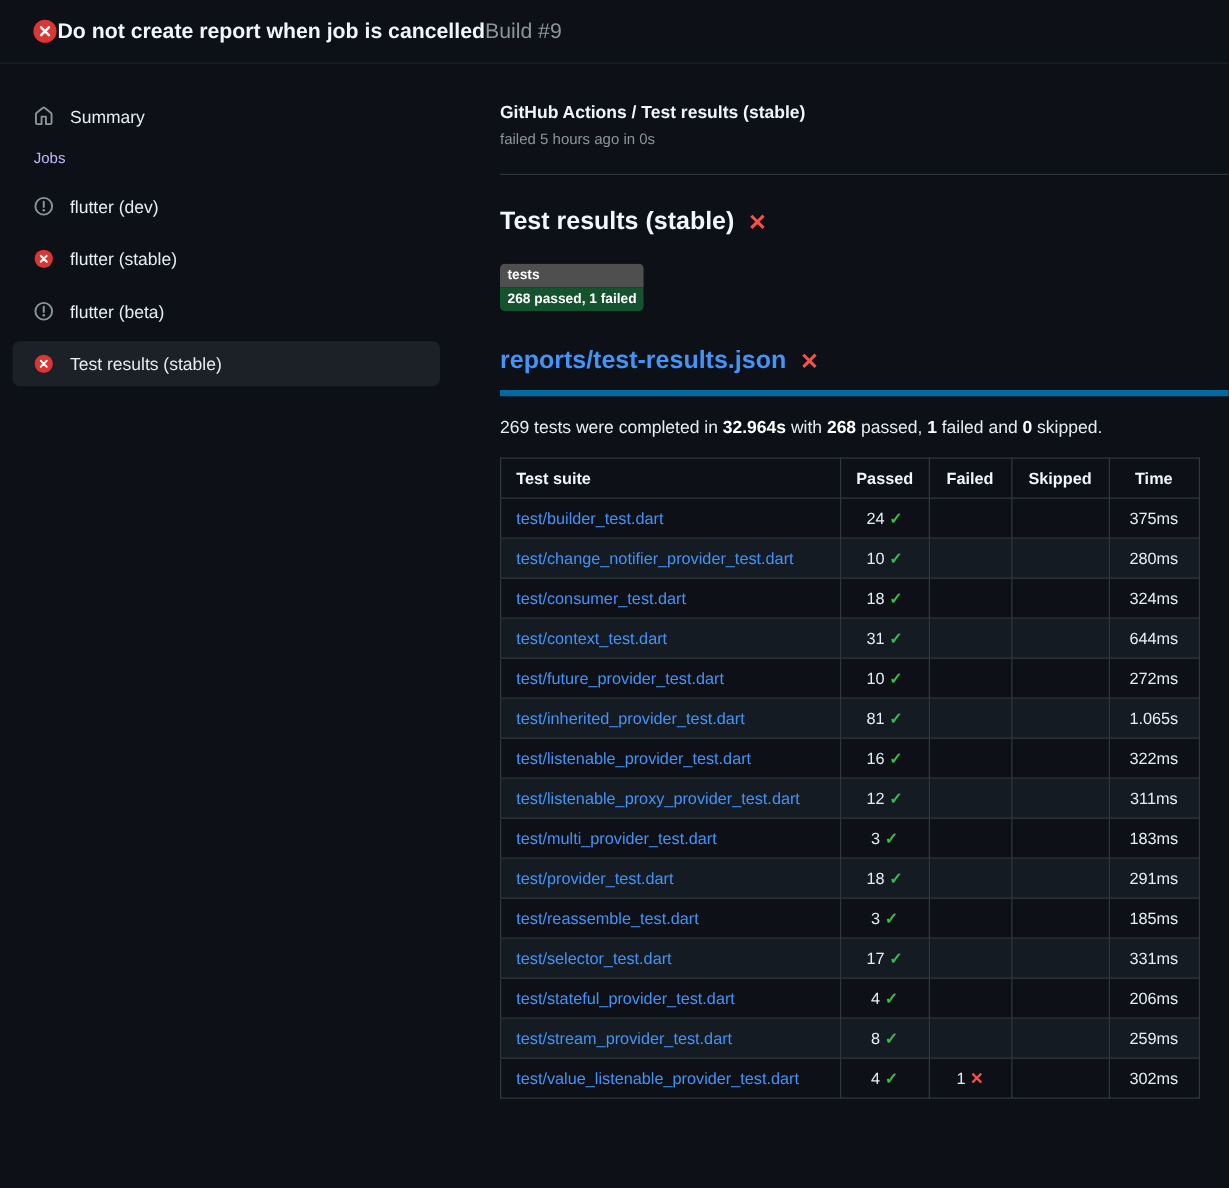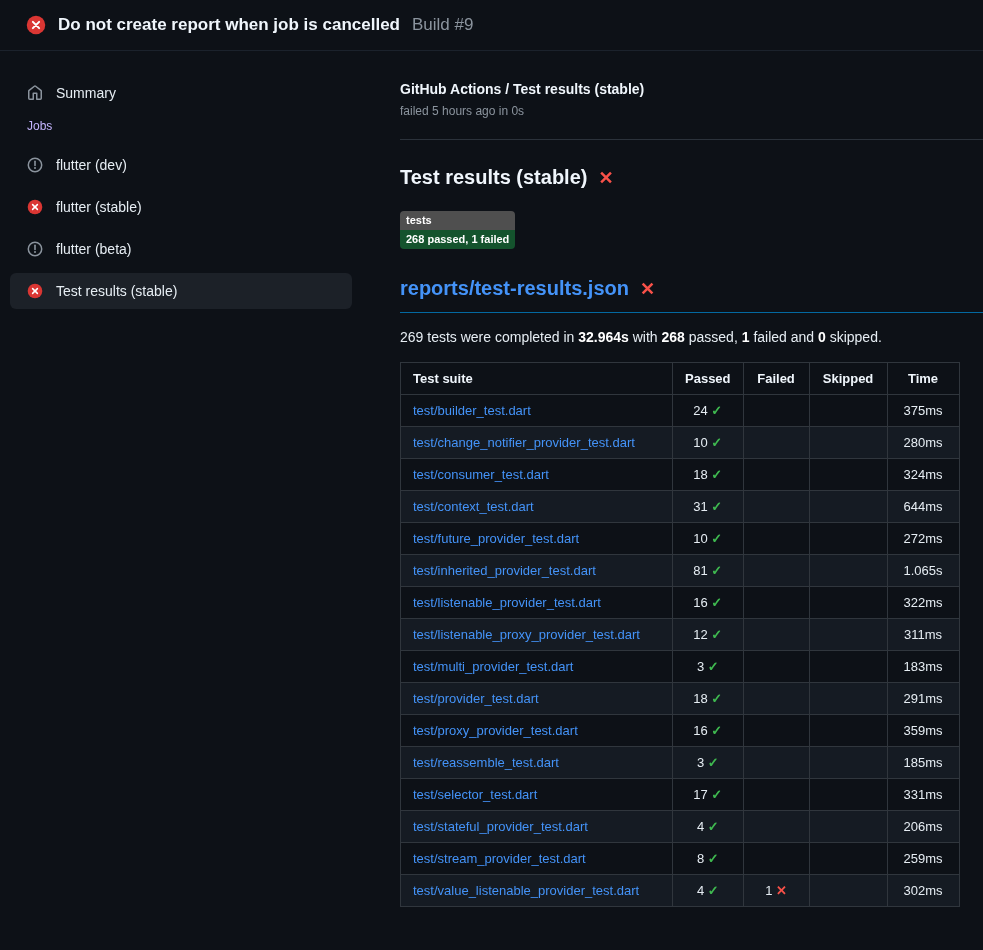--- a/index.html
+++ b/index.html
@@ -5,21 +5,21 @@
   * { box-sizing: border-box; }
   html, body { margin: 0; padding: 0; }
   body {
     width: 983px; height: 950px; overflow: hidden;
     background: #0d1117; color: #e6edf3;
     font-family: "Liberation Sans", sans-serif;
     font-size: 14px;
   }
   
   .app-header {
-    display: flex; align-items: center; gap: 12px;
+    display: flex; align-items: center; 
     padding: 15px 24px 15px 26px;
     border-bottom: 1px solid #1b222c;
   }
   .run-title { font-size: 17px; font-weight: 700; color: #f0f6fc; margin: 0; }
   .run-build { font-size: 17px; color: #8b949e; }
   .icon { display: inline-flex; align-items: center; justify-content: center; flex-shrink: 0; }
   
   .layout { display: flex; align-items: flex-start; justify-content: flex-end; }
   .sidebar { width: 370px; flex-shrink: 0; padding: 24px 18px 0 10px; }
   .main { flex: 1 1 auto; padding: 30px 0 0 30px; min-width: 0; }
@@ -43,21 +43,21 @@
   .xmark { color: #f85149; font-weight: 700; font-size: 18px; line-height: 1; }
   .badge {
     display: inline-flex; margin-top: 22px; border-radius: 4px; overflow: hidden;
     font-size: 11px; font-weight: 600; line-height: 1; flex-direction: column;
   }
   .badge-label { background: #4f4f4f; color: #ffffff; padding: 4px 6px; }
   .badge-value { background: #14532d; color: #ffffff; padding: 4px 6px; }
   .report-title {
     margin: 28px 0 0 0; font-size: 20px; font-weight: 700;
     display: flex; align-items: center; gap: 11px;
-    border-bottom: 1px solid #0369a1; padding-bottom: 12px;
+    border-bottom: 5px solid #0369a1; padding-bottom: 12px;
   }
   .report-link { color: #4493f8; text-decoration: none; cursor: pointer; }
   .summary-line { margin: 16px 0 0 0; font-size: 14px; color: #e6edf3; }
   .summary-line strong { color: #ffffff; }
   
   table.results { border-collapse: collapse; margin-top: 17px; font-size: 13px; }
   .results th, .results td { border: 1px solid #30363d; padding: 8px 12px; }
   .results th { font-weight: 700; color: #f0f6fc; font-size: 13px; }
   .results tbody tr:nth-child(even) { background: #151b23; }
   th.col-suite, td.suite { text-align: left; width: 272px; }
@@ -241,27 +241,20 @@
     <td class="num time">183ms</td>
   </tr>
             <tr>
     <td class="suite"><a href="#">test/provider_test.dart</a></td>
     <td class="num"><span class="cnum">18</span> <span class="mark ok">✓</span></td>
     <td class="num"></td>
     <td class="num"></td>
     <td class="num time">291ms</td>
   </tr>
             <tr>
-    <td class="suite"><a href="#">test/proxy_provider_test.dart</a></td>
-    <td class="num"><span class="cnum">16</span> <span class="mark ok">✓</span></td>
-    <td class="num"></td>
-    <td class="num"></td>
-    <td class="num time">359ms</td>
-  </tr>
-            <tr>
     <td class="suite"><a href="#">test/reassemble_test.dart</a></td>
     <td class="num"><span class="cnum">3</span> <span class="mark ok">✓</span></td>
     <td class="num"></td>
     <td class="num"></td>
     <td class="num time">185ms</td>
   </tr>
             <tr>
     <td class="suite"><a href="#">test/selector_test.dart</a></td>
     <td class="num"><span class="cnum">17</span> <span class="mark ok">✓</span></td>
     <td class="num"></td>

